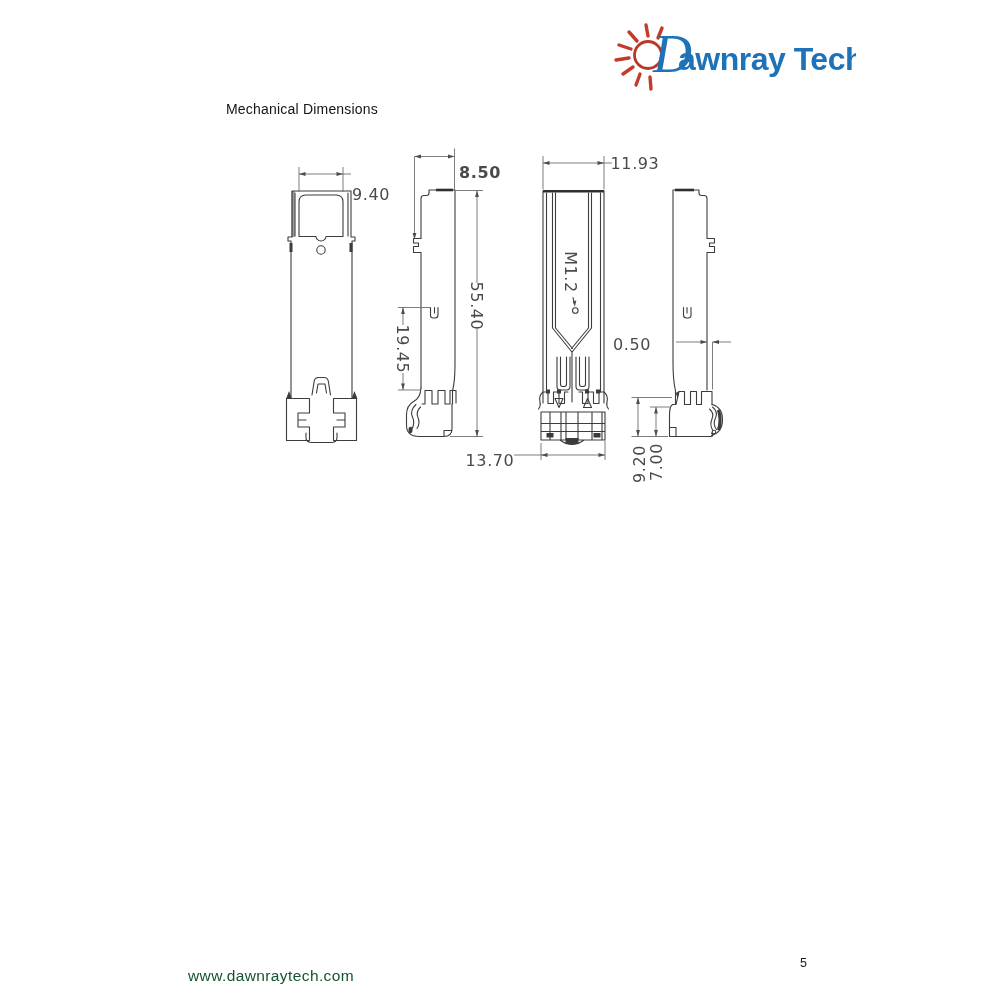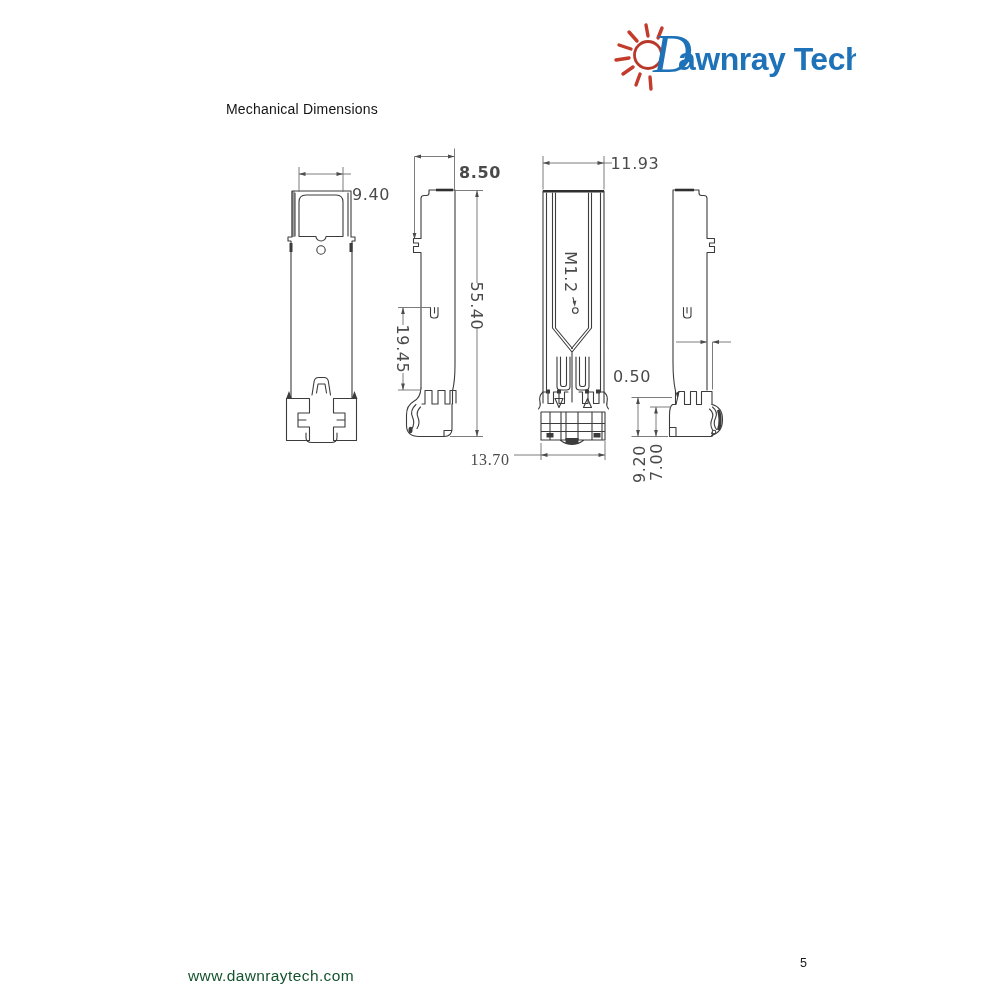--- a/index.html
+++ b/index.html
@@ -165,21 +165,21 @@
         M656,436.5 L654.1,430 L657.9,430 Z"></path>
     </g>
   </svg>
 
   <div class="dlabel" style="left:371px; top:174px;margin-top:20px;">9.40</div>
   <div class="dlabel" style="left:480px; top:172px;font-weight:bold;">8.50</div>
   <div class="dlabel" style="left:635px; top:163px;">11.93</div>
   <div class="dlabel rot90" style="left:476px; top:306px;">55.40</div>
   <div class="dlabel rot90" style="left:402px; top:349px;">19.45</div>
   <div class="dlabel rot90" style="left:570px; top:272px;">M1.2</div>
-  <div class="dlabel" style="left:632px; top:344px;margin-top:32px;">0.50</div>
-  <div class="dlabel" style="left:490px; top:460px;font-family:Liberation Serif, serif;">13.70</div>
+  <div class="dlabel" style="left:632px; top:344px;">0.50</div>
+  <div class="dlabel" style="left:490px; top:460px;">13.70</div>
   <div class="dlabel rot270" style="left:656px; top:462px;">7.00</div>
   <div class="dlabel rot270" style="left:639px; top:464px;">9.20</div>
 
   <div class="site">www.dawnraytech.com</div>
   <div class="pagenum">5</div>
 
 </div>
 
 </body></html>

